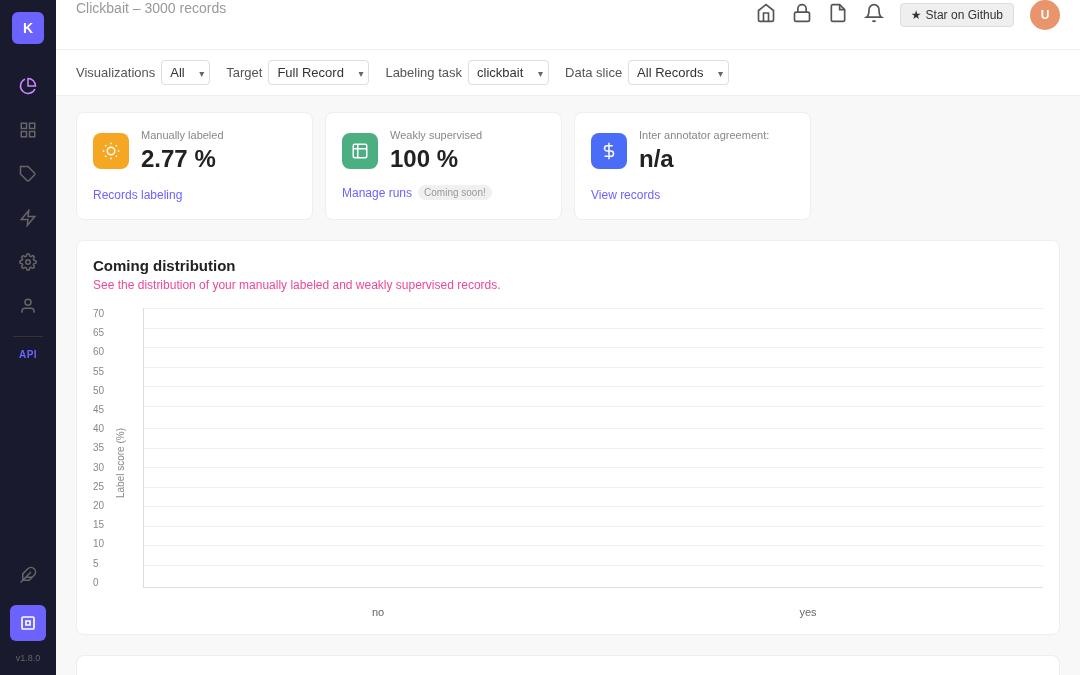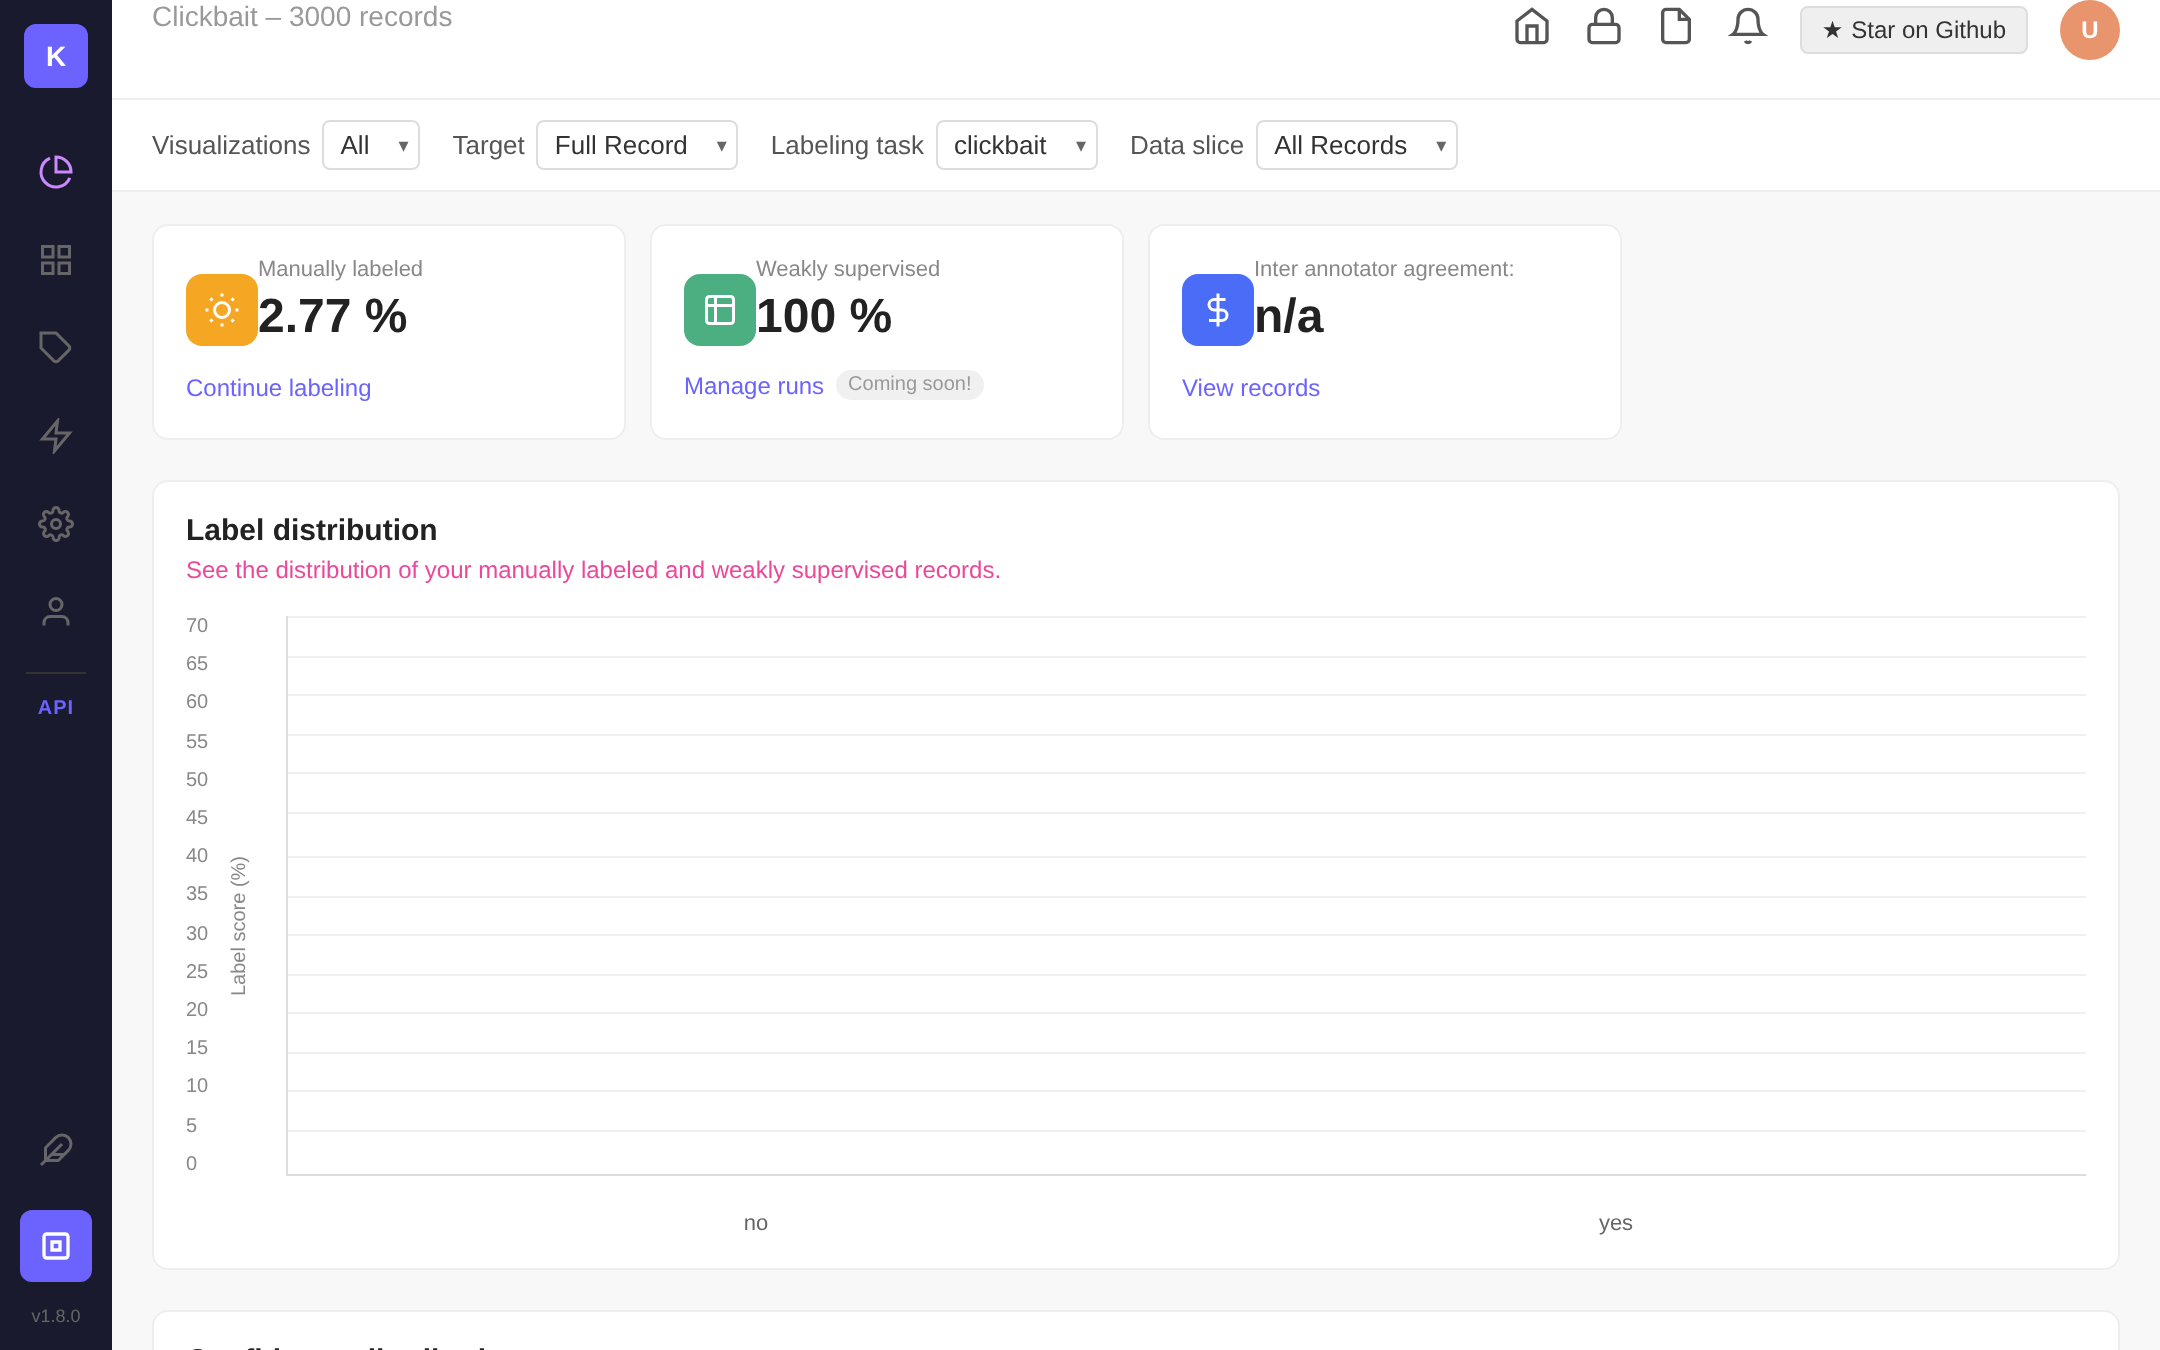--- a/index.html
+++ b/index.html
@@ -139,21 +139,21 @@
       grid-template-columns: repeat(4, 1fr);
       gap: 12px;
       margin-bottom: 20px;
     }
     .card {
       background: white;
       border-radius: 8px;
       padding: 16px;
       border: 1px solid #eee;
     }
-    .card-header { display: flex; align-items: flex-end; margin-bottom: 12px; }
+    .card-header { display: flex; align-items: center; gap: 12px; margin-bottom: 12px; }
     .card-icon {
       width: 36px; height: 36px;
       border-radius: 8px;
       display: flex; align-items: center; justify-content: center;
       font-size: 16px;
       flex-shrink: 0;
     }
     .card-icon.yellow { background: #f5a623; }
     .card-icon.green { background: #4caf82; }
     .card-icon.red { background: #e85454; }
@@ -362,21 +362,21 @@
                 <line x1="21" y1="12" x2="23" y2="12"></line>
                 <line x1="4.22" y1="19.78" x2="5.64" y2="18.36"></line>
                 <line x1="18.36" y1="5.64" x2="19.78" y2="4.22"></line>
               </svg>
           </div>
           <div>
             <div class="card-title">Manually labeled</div>
             <div class="card-value">2.77 %</div>
           </div>
         </div>
-        <a class="card-link">Continue labeling</a>
+        <a class="card-link">Records labeling</a>
       </div>
 
       <div class="card">
         <div class="card-header">
           <div class="card-icon green">
             <svg width="18" height="18" viewBox="0 0 24 24" fill="none" stroke="white" stroke-width="2">
                 <path d="M9 3H5a2 2 0 0 0-2 2v4m6-6h10a2 2 0 0 1 2 2v4M9 3v18m0 0h10a2 2 0 0 0 2-2V9M9 21H5a2 2 0 0 1-2-2V9m0 0h18"></path>
               </svg>
           </div>
           <div>
@@ -402,21 +402,21 @@
           <div>
             <div class="card-title">Inter annotator agreement:</div>
             <div class="card-value">n/a</div>
           </div>
         </div>
         <a class="card-link">View records</a>
       </div>
     </div>
 
     <div class="chart-section">
-      <div class="section-title">Label distribution</div>
+      <div class="section-title">Coming distribution</div>
       <div class="section-subtitle">See the distribution of your manually labeled and weakly supervised records.</div>
 
       <div class="chart-container">
 
         <div style="position:absolute;left:0;top:0;bottom:30px;width:46px;display:flex;flex-direction:column;justify-content:space-between;align-items:flex-start;padding-right:6px;">
           <span class="y-label">70</span>
           <span class="y-label">65</span>
           <span class="y-label">60</span>
           <span class="y-label">55</span>
           <span class="y-label">50</span>

